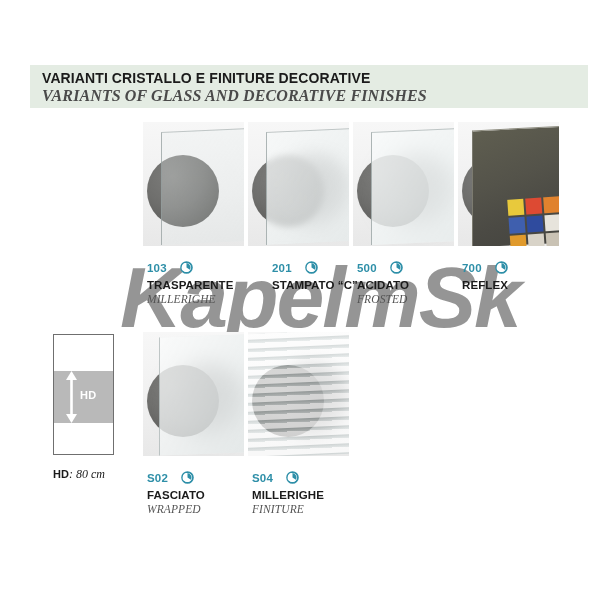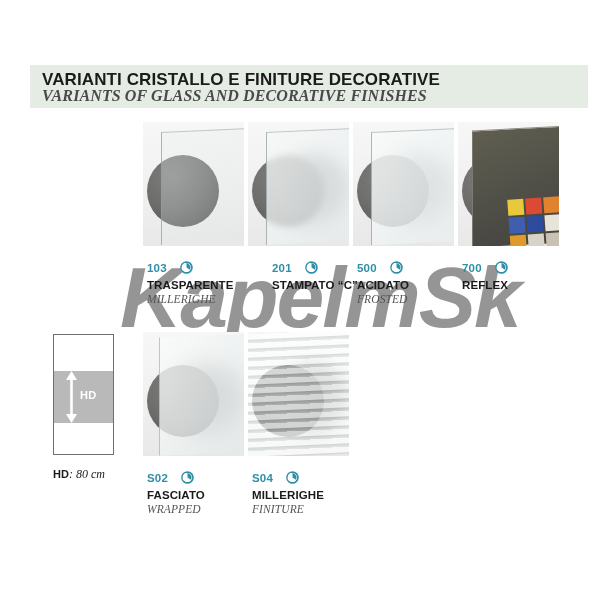--- a/index.html
+++ b/index.html
@@ -44,21 +44,21 @@
     top: 65px;
     width: 558px;
     height: 43px;
     background: #e4ece3;
     z-index: 2;
   }
   .banner-title {
     position: absolute;
     left: 12px;
     top: 5px;
-    font-size: 17px;
+    font-size: 14px;
     font-weight: 700;
     letter-spacing: .1px;
     color: #1b1b1b;
   }
   .banner-sub {
     position: absolute;
     left: 12px;
     top: 22px;
     font-family: "Liberation Serif", serif;
     font-size: 16px;

